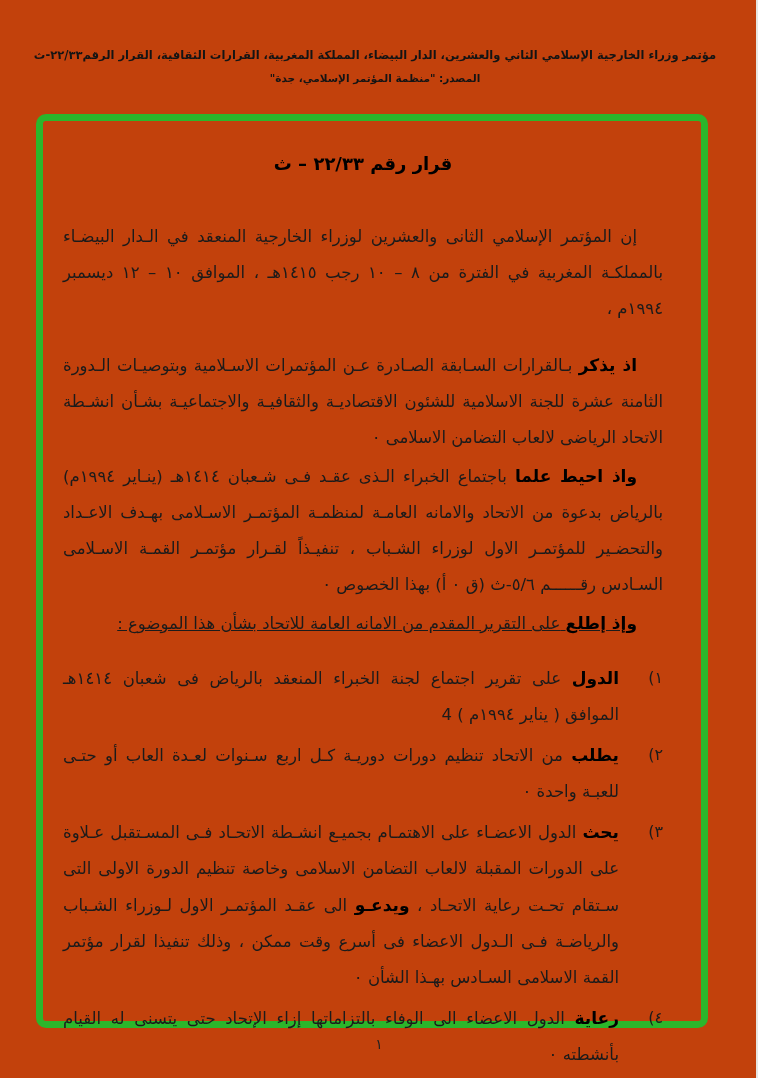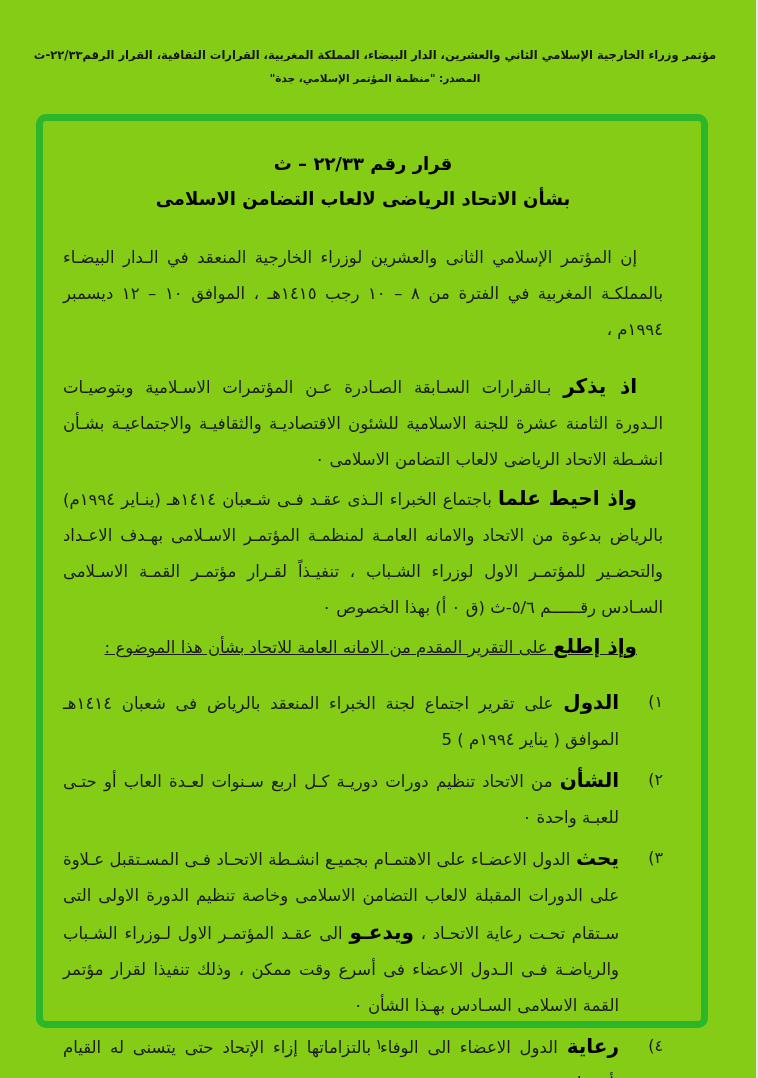--- a/index.html
+++ b/index.html
@@ -1,21 +1,21 @@
 <!DOCTYPE html>
 <html lang="ar"><head>
 <meta charset="utf-8">
 <style>
   html,body { margin:0; padding:0; }
   body {
     width:758px; height:1078px; background:#ffffff;
     font-family:"DejaVu Sans", sans-serif; color:#1b1b1b;
     position:relative; overflow:hidden;
   }
-  .page { position:absolute; inset:0; background:#84cc16; }
+  .page { position:absolute; inset:0; background:#c2410c; }
   .scan-edge { position:absolute; top:0; right:0; width:2px; height:100%; background:#e7e7e3; }
 
   .page-header {
     position:absolute; top:48px; left:0; right:8px;
     text-align:center; direction:rtl; font-weight:bold; color:#141414;
   }
   .hdr1 { font-size:11.5px; letter-spacing:0; }
   .hdr2 { font-size:10.5px; margin-top:10px; }
 
   .doc-frame {
@@ -30,25 +30,25 @@
     line-height:26px;
   }
   .doc-title { margin-top:8px; }
   .doc-subtitle { margin-top:9px; }
 
   .para {
     margin:0; direction:rtl; text-align:justify;
     font-size:16.5px; line-height:36px; color:#1b1b1b;
   }
   .para.indent { text-indent:26px; }
-  .p1 { margin-top:28px; }
+  .p1 { margin-top:42px; }
   .p2 { margin-top:20px; }
   .p3 { margin-top:2px; }
   .p4 { margin-top:2px;text-decoration:underline; }
-  .lead { font-weight:bold; color:#000; font-size:20px; }
+  .lead { font-weight:bold; color:#000; font-size:17px; }
 
   .items { margin-top:18px; }
   .item { display:flex; margin-top:4px; direction:rtl; }
   .marker {
     flex:0 0 44px; font-size:16px; line-height:36px; color:#1b1b1b;
   }
   .itext {
     flex:1; text-align:justify; font-size:16.5px; line-height:36px;
   }
 
@@ -65,40 +65,39 @@
   <div class="scan-edge"></div>
 
   <div class="page-header">
     <div class="hdr1">مؤتمر وزراء الخارجية الإسلامي الثاني والعشرين، الدار البيضاء، المملكة المغربية، القرارات الثقافية، القرار الرقم٢٢/٣٣-ث</div>
     <div class="hdr2">المصدر: "منظمة المؤتمر الإسلامي، جدة"</div>
   </div>
 
   <div class="doc-frame" style="border-color: rgb(43, 182, 43);">
 
     <div class="doc-title">قرار رقم ٢٢/٣٣ – ث</div>
-    <div class="doc-subtitle">بشأن الاتحاد الرياضى لالعاب التضامن الاسلامى</div>
 
     <p class="para indent p1"><span>إن المؤتمر الإسلامي الثانى والعشرين لوزراء الخارجية المنعقد في الـدار البيضـاء بالمملكـة المغربية في الفترة من ٨ – ١٠ رجب ١٤١٥هـ ، الموافق ١٠ – ١٢ ديسمبر ١٩٩٤م ،</span></p>
 
     <p class="para indent p2"><span class="lead">اذ يذكر</span> <span>بـالقرارات السـابقة الصـادرة عـن المؤتمرات الاسـلامية وبتوصيـات الـدورة الثامنة عشرة للجنة الاسلامية للشئون الاقتصاديـة والثقافيـة والاجتماعيـة بشـأن انشـطة الاتحاد الرياضى لالعاب التضامن الاسلامى ٠</span></p>
 
     <p class="para indent p3"><span class="lead">واذ احيط علما</span> <span>باجتماع الخبراء الـذى عقـد فـى شـعبان ١٤١٤هـ (ينـاير ١٩٩٤م) بالرياض بدعوة من الاتحاد والامانه العامـة لمنظمـة المؤتمـر الاسـلامى بهـدف الاعـداد والتحضـير للمؤتمـر الاول لوزراء الشـباب ، تنفيـذاً لقـرار مؤتمـر القمـة الاسـلامى السـادس رقــــــم ٥/٦-ث (ق ٠ أ) بهذا الخصوص ٠</span></p>
 
     <p class="para indent p4"><span class="lead">وإذ إطلع</span> <span>على التقرير المقدم من الامانه العامة للاتحاد بشأن هذا الموضوع :</span></p>
 
     <div class="items">
 
       <div class="item">
         <span class="marker">١)</span>
-        <span class="itext"><span class="lead">الدول</span> <span>على تقرير اجتماع لجنة الخبراء المنعقد بالرياض فى شعبان ١٤١٤هـ الموافق ( يناير ١٩٩٤م ) 5</span></span>
+        <span class="itext"><span class="lead">الدول</span> <span>على تقرير اجتماع لجنة الخبراء المنعقد بالرياض فى شعبان ١٤١٤هـ الموافق ( يناير ١٩٩٤م ) 4</span></span>
       </div>
 
       <div class="item">
         <span class="marker">٢)</span>
-        <span class="itext"><span class="lead">الشأن</span> <span>من الاتحاد تنظيم دورات دوريـة كـل اربع سـنوات لعـدة العاب أو حتـى للعبـة واحدة ٠</span></span>
+        <span class="itext"><span class="lead">يطلب</span> <span>من الاتحاد تنظيم دورات دوريـة كـل اربع سـنوات لعـدة العاب أو حتـى للعبـة واحدة ٠</span></span>
       </div>
 
       <div class="item">
         <span class="marker">٣)</span>
         <span class="itext"><span class="lead">يحث</span> <span>الدول الاعضـاء على الاهتمـام بجميـع انشـطة الاتحـاد فـى المسـتقبل عـلاوة على الدورات المقبلة لالعاب التضامن الاسلامى وخاصة تنظيم الدورة الاولى التى سـتقام تحـت رعاية الاتحـاد ،</span> <span class="lead">ويدعـو</span> <span>الى عقـد المؤتمـر الاول لـوزراء الشـباب والرياضـة فـى الـدول الاعضاء فى أسرع وقت ممكن ، وذلك تنفيذا لقرار مؤتمر القمة الاسلامى السـادس بهـذا الشأن ٠</span></span>
       </div>
 
       <div class="item">
         <span class="marker">٤)</span>
         <span class="itext"><span class="lead">رعاية</span> <span>الدول الاعضاء الى الوفاء بالتزاماتها إزاء الإتحاد حتى يتسنى له القيام بأنشطته ٠</span></span>

